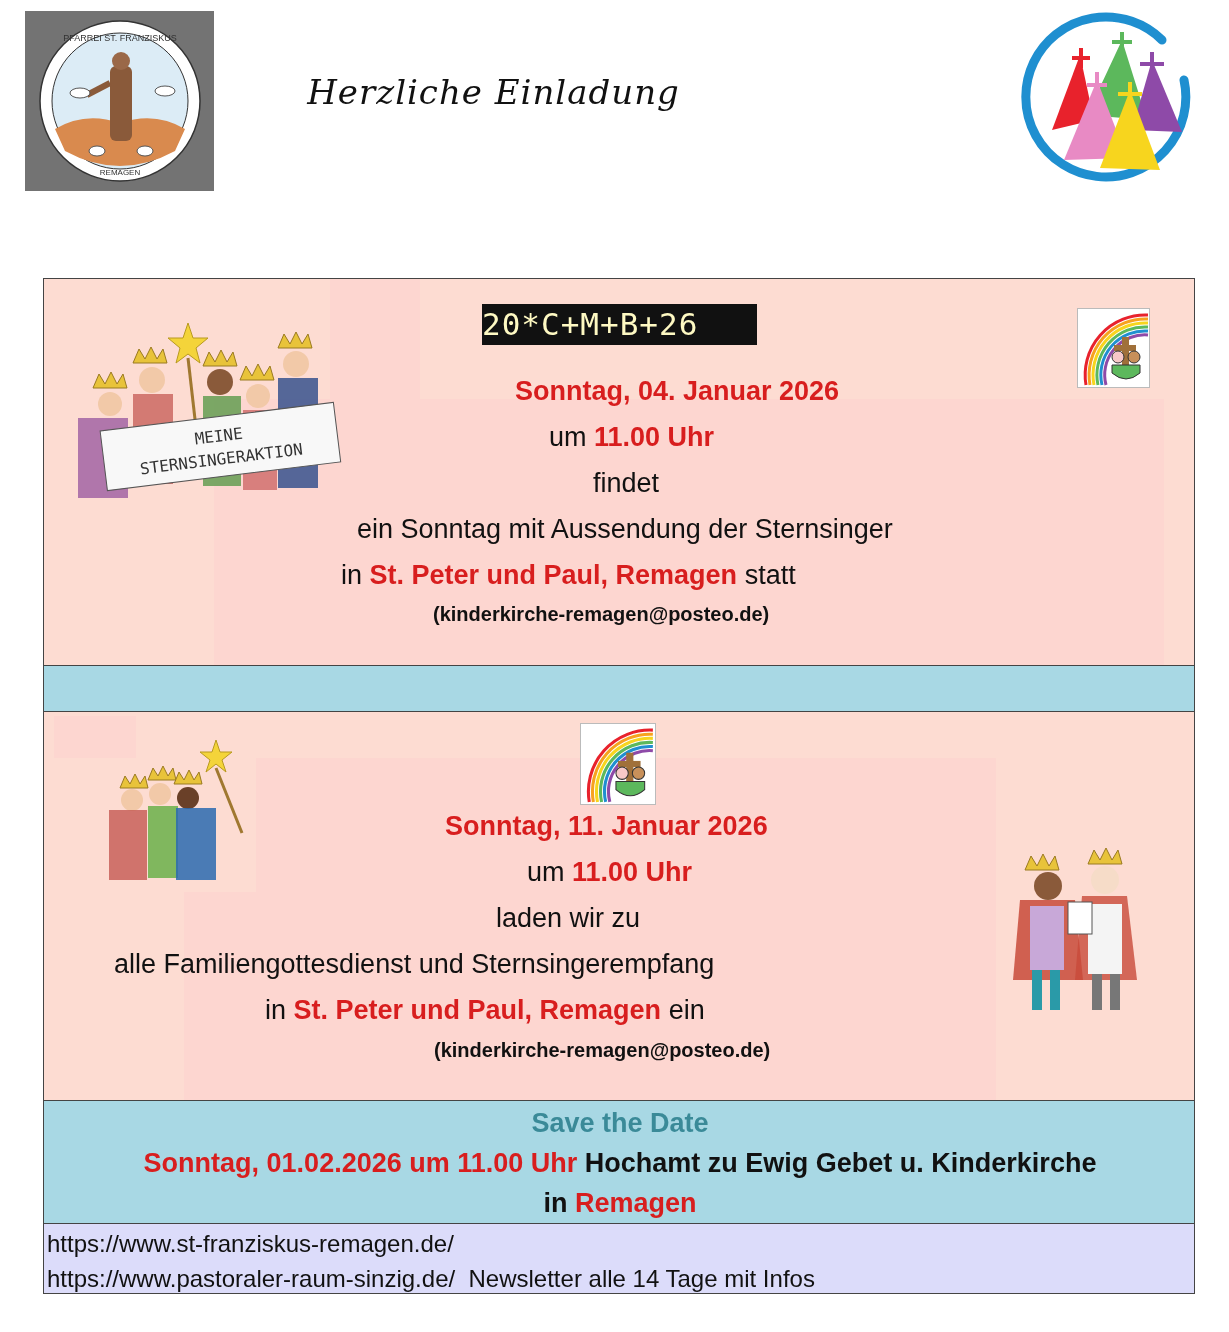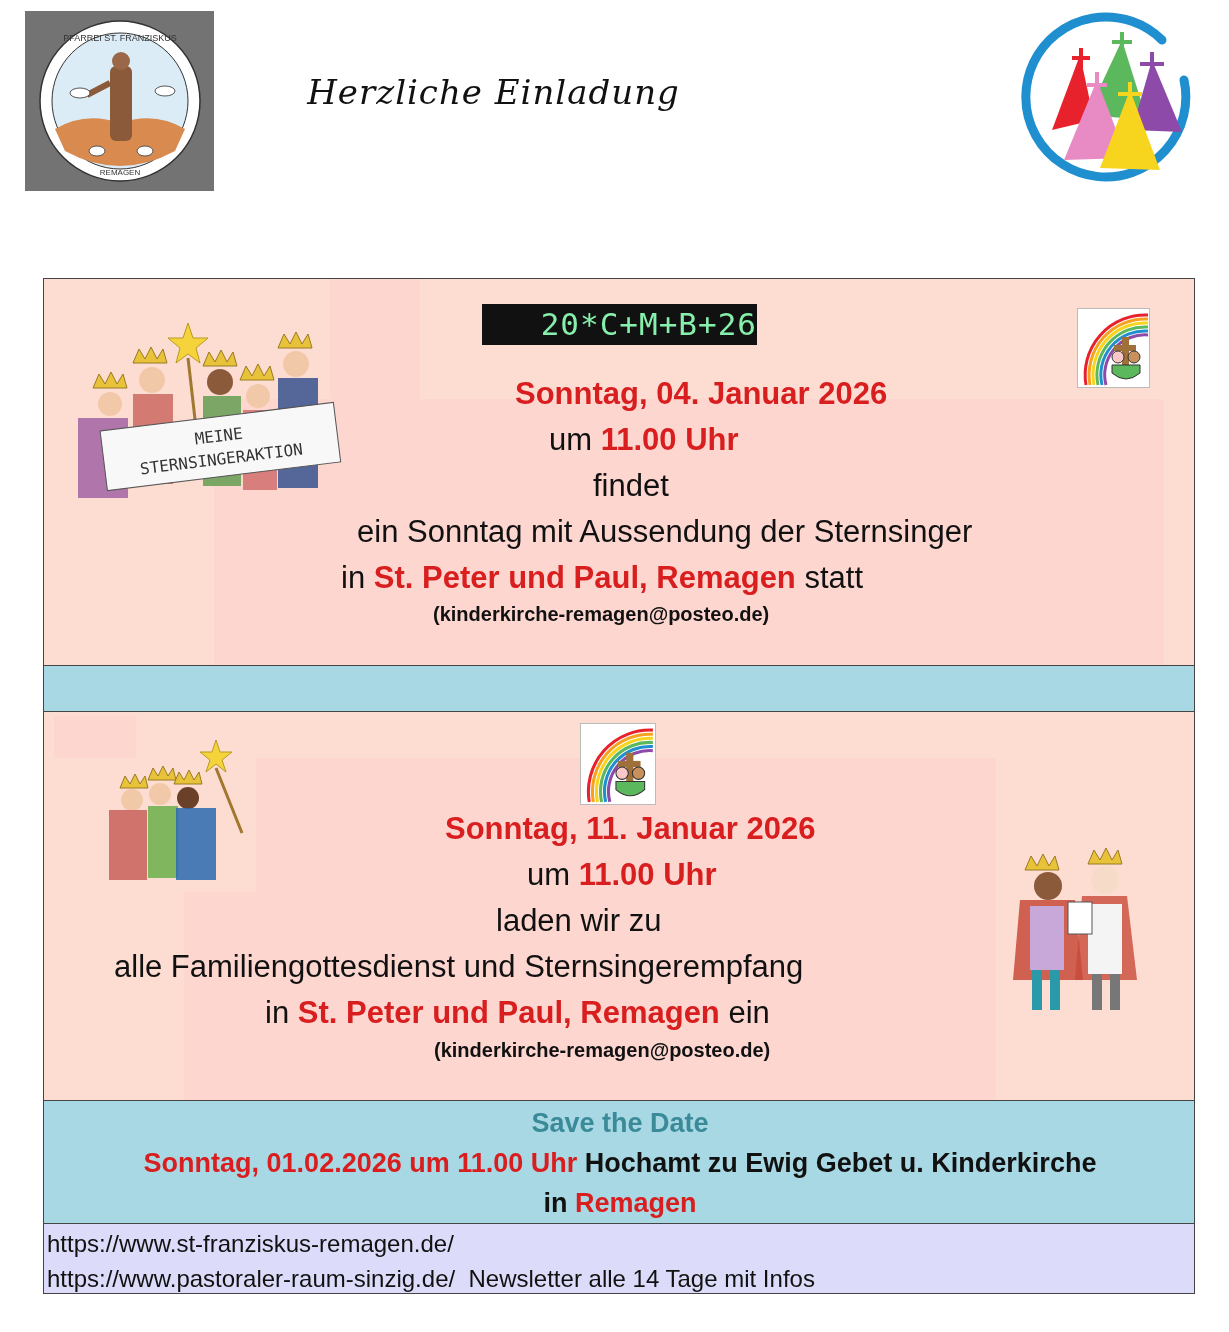--- a/index.html
+++ b/index.html
@@ -20,27 +20,27 @@
     .sec1 { left: 44px; top: 279px; width: 1151px; height: 386px; background: #fddcd2; }
     .spacer { left: 44px; top: 665px; width: 1151px; height: 47px; background: #a8d8e4;
               border-top: 1.5px solid #444; border-bottom: 1.5px solid #444; box-sizing: border-box; }
     .sec2 { left: 44px; top: 712px; width: 1151px; height: 388px; background: #fddcd2; }
     .save { left: 44px; top: 1100px; width: 1151px; height: 123px; background: #a8d8e4;
             border-top: 1.5px solid #444; box-sizing: border-box; }
     .links { left: 44px; top: 1223px; width: 1151px; height: 71px; background: #dcdcfa;
              border-top: 1.5px solid #444; box-sizing: border-box; }
     .pinkpatch { background: #fdd6d0; }
 
-    .line { position: absolute; white-space: nowrap; font-size: 31px; line-height: 1; }
+    .line { position: absolute; white-space: nowrap; font-size: 27px; line-height: 1; }
     .red { color: #d81e1e; font-weight: bold; }
     .email { font-size: 20px; font-weight: bold; }
 
-    .cmb { left: 482px; top: 304px; width: 275px; height: 41px; background: #111; color: #86efac;
+    .cmb { left: 482px; top: 304px; width: 275px; height: 41px; background: #111; color: #fef9c3;
            font-family: "DejaVu Sans Mono", monospace; font-size: 31px; line-height: 41px;
-           text-align: right; letter-spacing: 1px; }
+           text-align: left; letter-spacing: 1px; }
 
     .kk-logo { width: 73px; height: 80px; background: #fff; border: 1px solid #bbb; box-sizing: border-box; }
 
     .save-title { left: 0; top: 1108px; width: 1240px; text-align: center; color: #3a8a98;
                   font-size: 27px; font-weight: bold; }
     .save-line { left: 0; top: 1148px; width: 1240px; text-align: center; font-size: 27px; font-weight: bold; }
     .save-line2 { left: 0; top: 1188px; width: 1240px; text-align: center; font-size: 27px; font-weight: bold; }
 
     .link-line { position: absolute; left: 47px; font-size: 24px; white-space: nowrap; color: #111; }
   </style>

